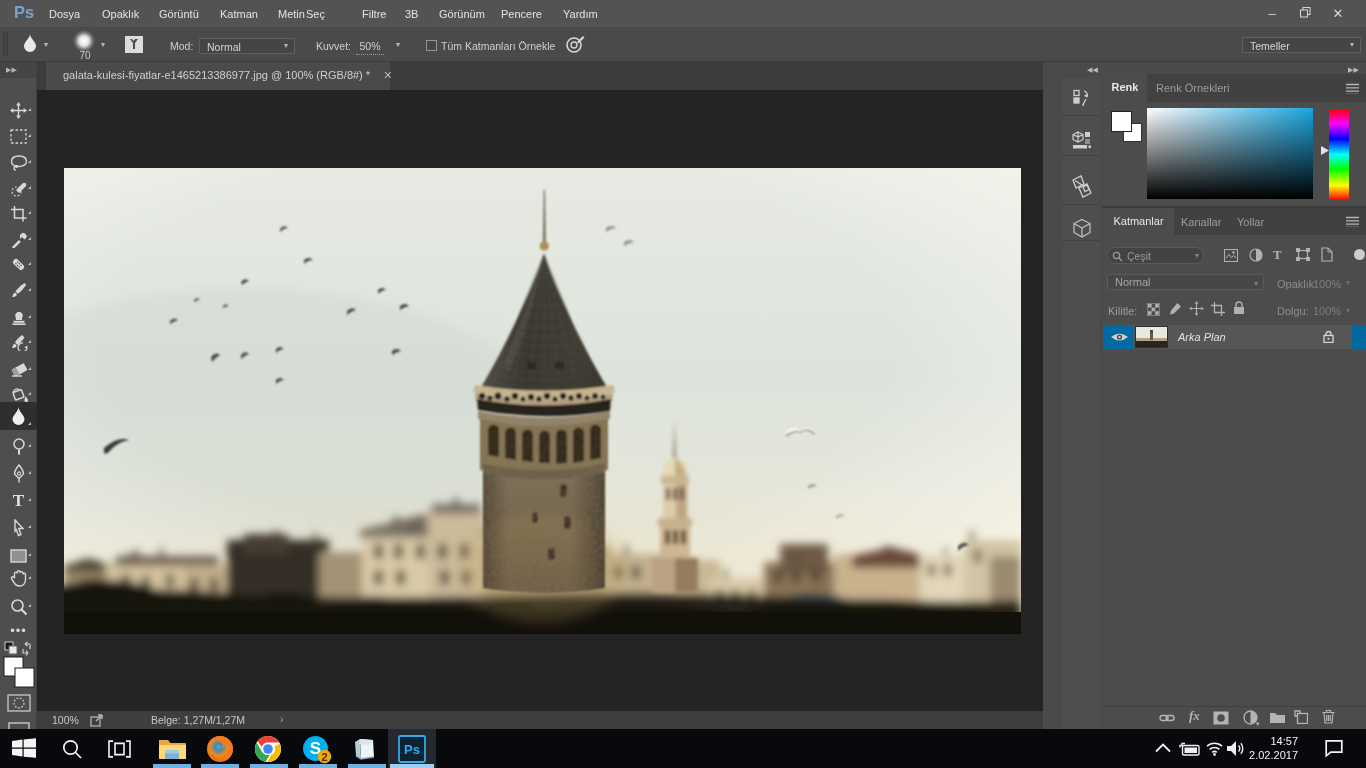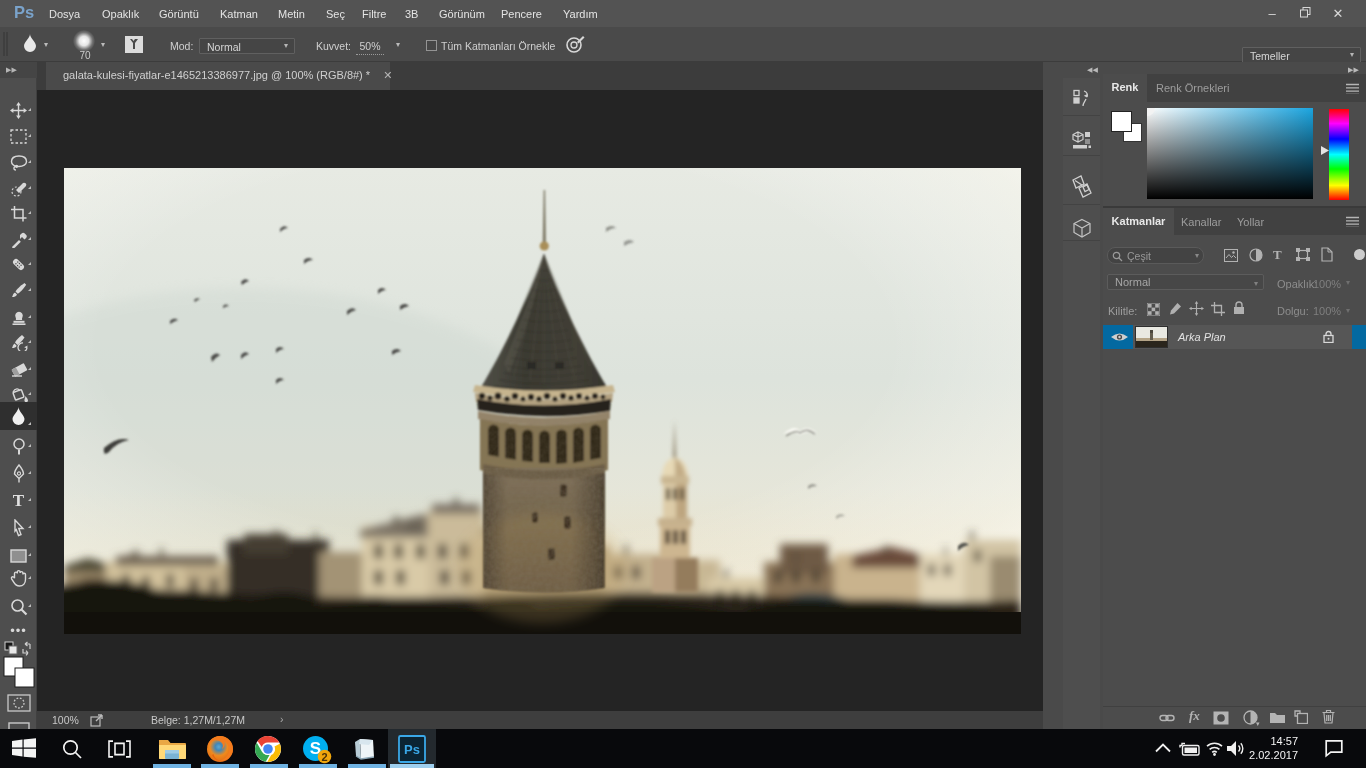--- a/index.html
+++ b/index.html
@@ -28,21 +28,21 @@
 </style></head>
 <body>
 
 <div id="menubar">
 <span id="pslogo">Ps</span>
 <span class="mi" style="left:49px">Dosya</span>
 <span class="mi" style="left:102px">Opaklık</span>
 <span class="mi" style="left:159px">Görüntü</span>
 <span class="mi" style="left:220px">Katman</span>
 <span class="mi" style="left:278px">Metin</span>
-<span class="mi" style="left:326px">Seç</span>
+<span class="mi" style="left:306px">Seç</span>
 <span class="mi" style="left:362px">Filtre</span>
 <span class="mi" style="left:405px">3B</span>
 <span class="mi" style="left:439px">Görünüm</span>
 <span class="mi" style="left:501px">Pencere</span>
 <span class="mi" style="left:563px">Yardım</span>
 <span class="winbtn" style="left:1257px">–</span>
 <span class="winbtn" style="left:1290px"><svg width="11" height="11" viewBox="0 0 11 11">
         <rect x="3" y="0.5" width="7" height="7" fill="none" stroke="#d8d8d8"></rect>
         <rect x="0.5" y="3" width="7" height="7" fill="#535353" stroke="#d8d8d8"></rect>
       </svg></span>
@@ -75,21 +75,21 @@
 <span class="lbl" style="left:316px">Kuvvet:</span>
 <span class="lbl" style="left:359px;border-bottom:1px dotted #9a9a9a;padding-bottom:2px;width:28px;text-align:center;margin-left:-3px">50%</span>
 <span class="abs" style="left:396px;top:13px;color:#bbb;font-size:8px">▾</span>
 <div class="abs" style="left:426px;top:13px;width:11px;height:11px;border:1px solid #949494;background:#464646"></div>
 <span class="lbl" style="left:441px">Tüm Katmanları Örnekle</span>
 <svg class="abs" style="left:565px;top:7px" width="20" height="20" viewBox="0 0 20 20">
       <circle cx="9" cy="11" r="7" fill="none" stroke="#d8d8d8" stroke-width="1.6"></circle>
       <circle cx="9" cy="11" r="3" fill="none" stroke="#d8d8d8" stroke-width="1.3"></circle>
       <path d="M12 8 L18 2 l1.5 1.5 L13.5 9.5 Z" fill="#d8d8d8"></path>
     </svg>
-<div class="dd" style="left:1242px;top:20px;width:119px">
+<div class="dd" style="left:1242px;top:10px;width:119px">
       <span class="tx">Temeller</span>
       <span class="ch">▾</span>
     </div>
 </div>
 
 <div id="tabbar">
 <div id="doctab">galata-kulesi-fiyatlar-e1465213386977.jpg @ 100% (RGB/8#) * <span class="x">✕</span></div>
 </div>
 
 <div id="toolbar">
@@ -589,21 +589,21 @@
 <div class="abs" style="left:44px;top:34px;width:8px;height:8px;border-radius:0 0 100% 0;background:#f2f2f2;opacity:.95"></div>
 <div class="abs" style="left:226px;top:35px;width:20px;height:91px;background:linear-gradient(to bottom,#ff0000 0%,#ff00ff 16%,#0000ff 33%,#00ffff 50%,#00ff00 66%,#ffff00 84%,#ff0000 100%)"></div>
 <svg class="abs" style="left:218px;top:72px" width="8" height="9">
         <path d="M0 0 L8 4.5 0 9 Z" fill="#e4e4e4"></path>
       </svg>
 </div>
 <div class="abs" style="left:60px;top:144px;width:263px;height:2px;background:#3a3a3a"></div>
 
 <div class="abs" style="left:60px;top:146px;width:263px;height:521px;background:#4c4c4c">
 <div class="abs" style="left:0;top:0;width:263px;height:27px;background:#414141"></div>
-<div class="abs" style="left:0;top:0;width:71px;height:27px;background:#4c4c4c;color:#e8e8e8;font-size:11px;font-weight:bold;text-align:center;line-height:26px">Katmanlar</div>
+<div class="abs" style="left:0;top:0;width:71px;height:27px;background:#4c4c4c;color:#e8e8e8;font-size:11px;font-weight:normal;text-align:center;line-height:26px">Katmanlar</div>
 <div class="abs" style="left:78px;top:8px;color:#9d9d9d;font-size:11px">Kanallar</div>
 <div class="abs" style="left:134px;top:8px;color:#9d9d9d;font-size:11px">Yollar</div>
 <svg class="abs" style="left:243px;top:8px" width="13" height="11">
         <g stroke="#b5b5b5" stroke-width="1.3">
           <path d="M0 1.5 h13 M0 4.8 h13 M0 8.1 h13 M0 11.4 h13"></path>
         </g>
       </svg>
 
 <div class="abs" style="left:4px;top:39px;width:97px;height:17px;background:#434343;border:1px solid #5a5a5a;border-radius:8px">
 <svg class="abs" style="left:4px;top:3px" width="11" height="11">

